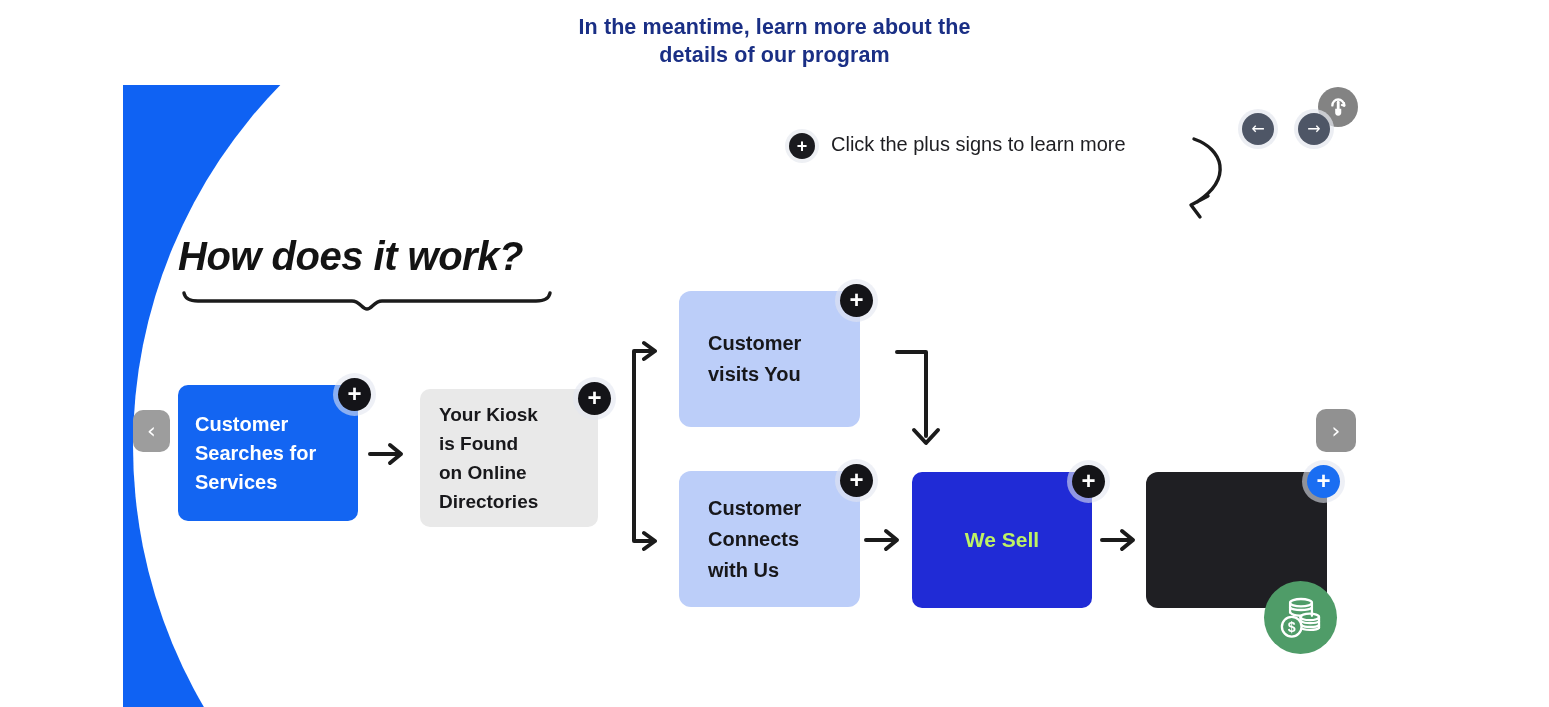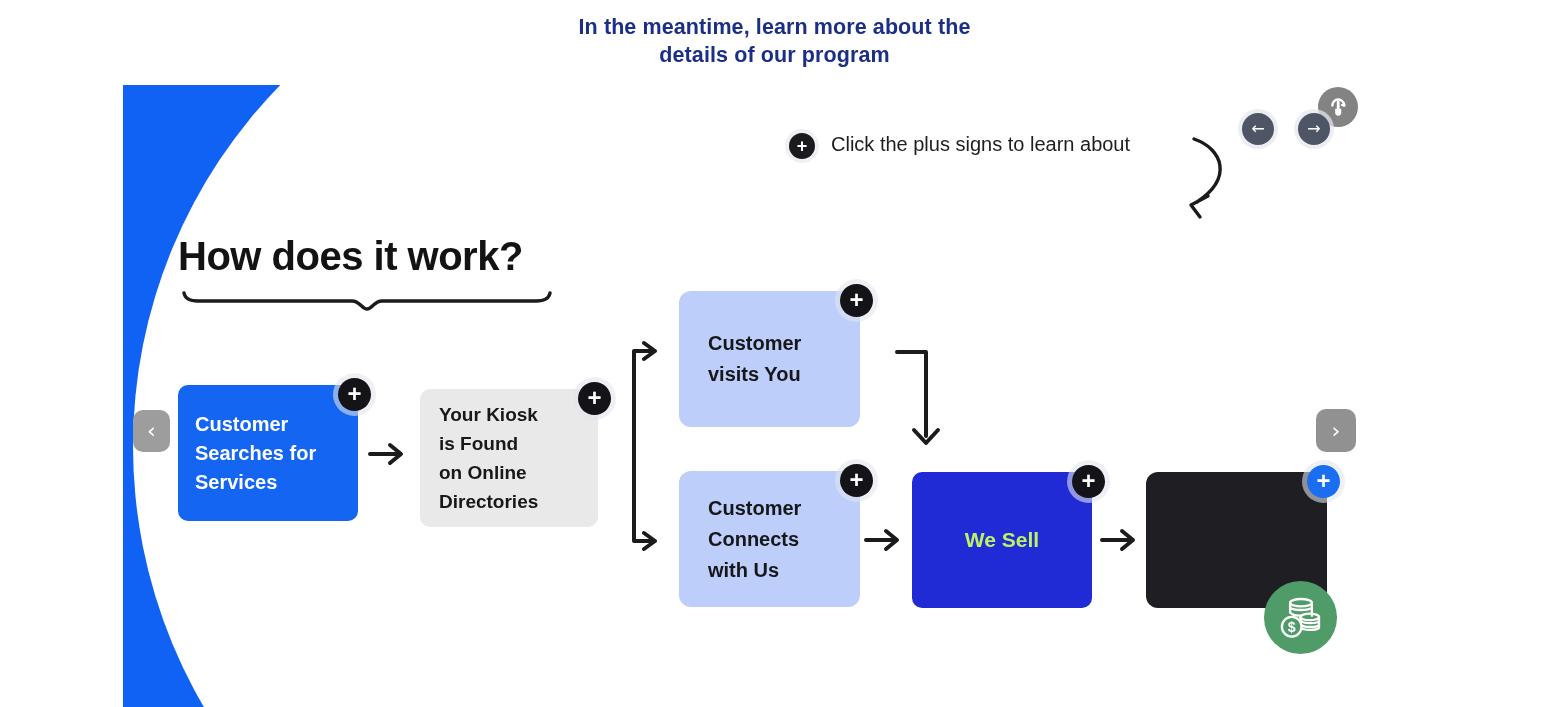--- a/index.html
+++ b/index.html
@@ -30,21 +30,21 @@
 
   
   .hint-plus { position:absolute; left:789px; top:133px; width:26px; height:26px; border-radius:50%;
     background:#1b1b1f; color:#fff; border:none; display:flex; align-items:center; justify-content:center;
     font-size:18px; font-weight:700; line-height:1; cursor:pointer; z-index:2;
     box-shadow:0 0 0 4px rgba(229,232,238,.65); }
   .hint-text { position:absolute; left:831px; top:133px; font-size:20px; color:#1e1e22; z-index:2; }
 
   
   .section-title { position:absolute; left:178px; top:234px; font-size:40px; font-weight:700;
-    color:#131313; letter-spacing:-.5px; z-index:2; }
+    color:#131313; letter-spacing:-.5px; z-index:2;font-style:italic; }
 
   
   .overlay { position:absolute; left:0; top:0; width:1549px; height:707px; z-index:1; pointer-events:none; }
   .overlay path { fill:none; stroke:#1b1b1b; stroke-width:4; stroke-linecap:round; stroke-linejoin:round; }
   .overlay path.thin { stroke-width:3.4; }
 
   
   .carousel-btn { position:absolute; border:none; border-radius:10px; background:#9d9d9d; color:#fff;
     display:flex; align-items:center; justify-content:center; font-size:22px; line-height:1; cursor:pointer; z-index:4;
     font-family:"DejaVu Sans", sans-serif; }
@@ -104,21 +104,21 @@
   <button class="navcircle nav-prev">
     <span>←</span>
   </button>
   <button class="navcircle nav-next">
     <span>→</span>
   </button>
 
   <button class="hint-plus">
     <span>+</span>
   </button>
-  <div class="hint-text">Click the plus signs to learn about</div>
+  <div class="hint-text">Click the plus signs to learn more</div>
 
   <div class="section-title">How does it work?</div>
 
   <svg class="overlay" viewBox="0 0 1549 707">
     <path class="thin" d="M184 293 C185 299 190 301 198 301 L352 301 C360 301 362 309 367 309 C372 309 374 301 382 301 L536 301 C544 301 549 299 550 293"></path>
     <path class="thin" d="M1194 139 C1223 149 1233 178 1197 202 M1208 196 L1191 205 L1200 217"></path>
     <path d="M370 454 H398 M390 445 L401 454 L390 463"></path>
     <path d="M634 351 V541 M634 351 H650 M644 343 L655 351 L644 359 M634 541 H650 M644 533 L655 541 L644 549"></path>
     <path d="M897 352 H926 V436 M914 430 L926 443 L938 430"></path>
     <path d="M866 540 H894 M886 531 L897 540 L886 549"></path>

